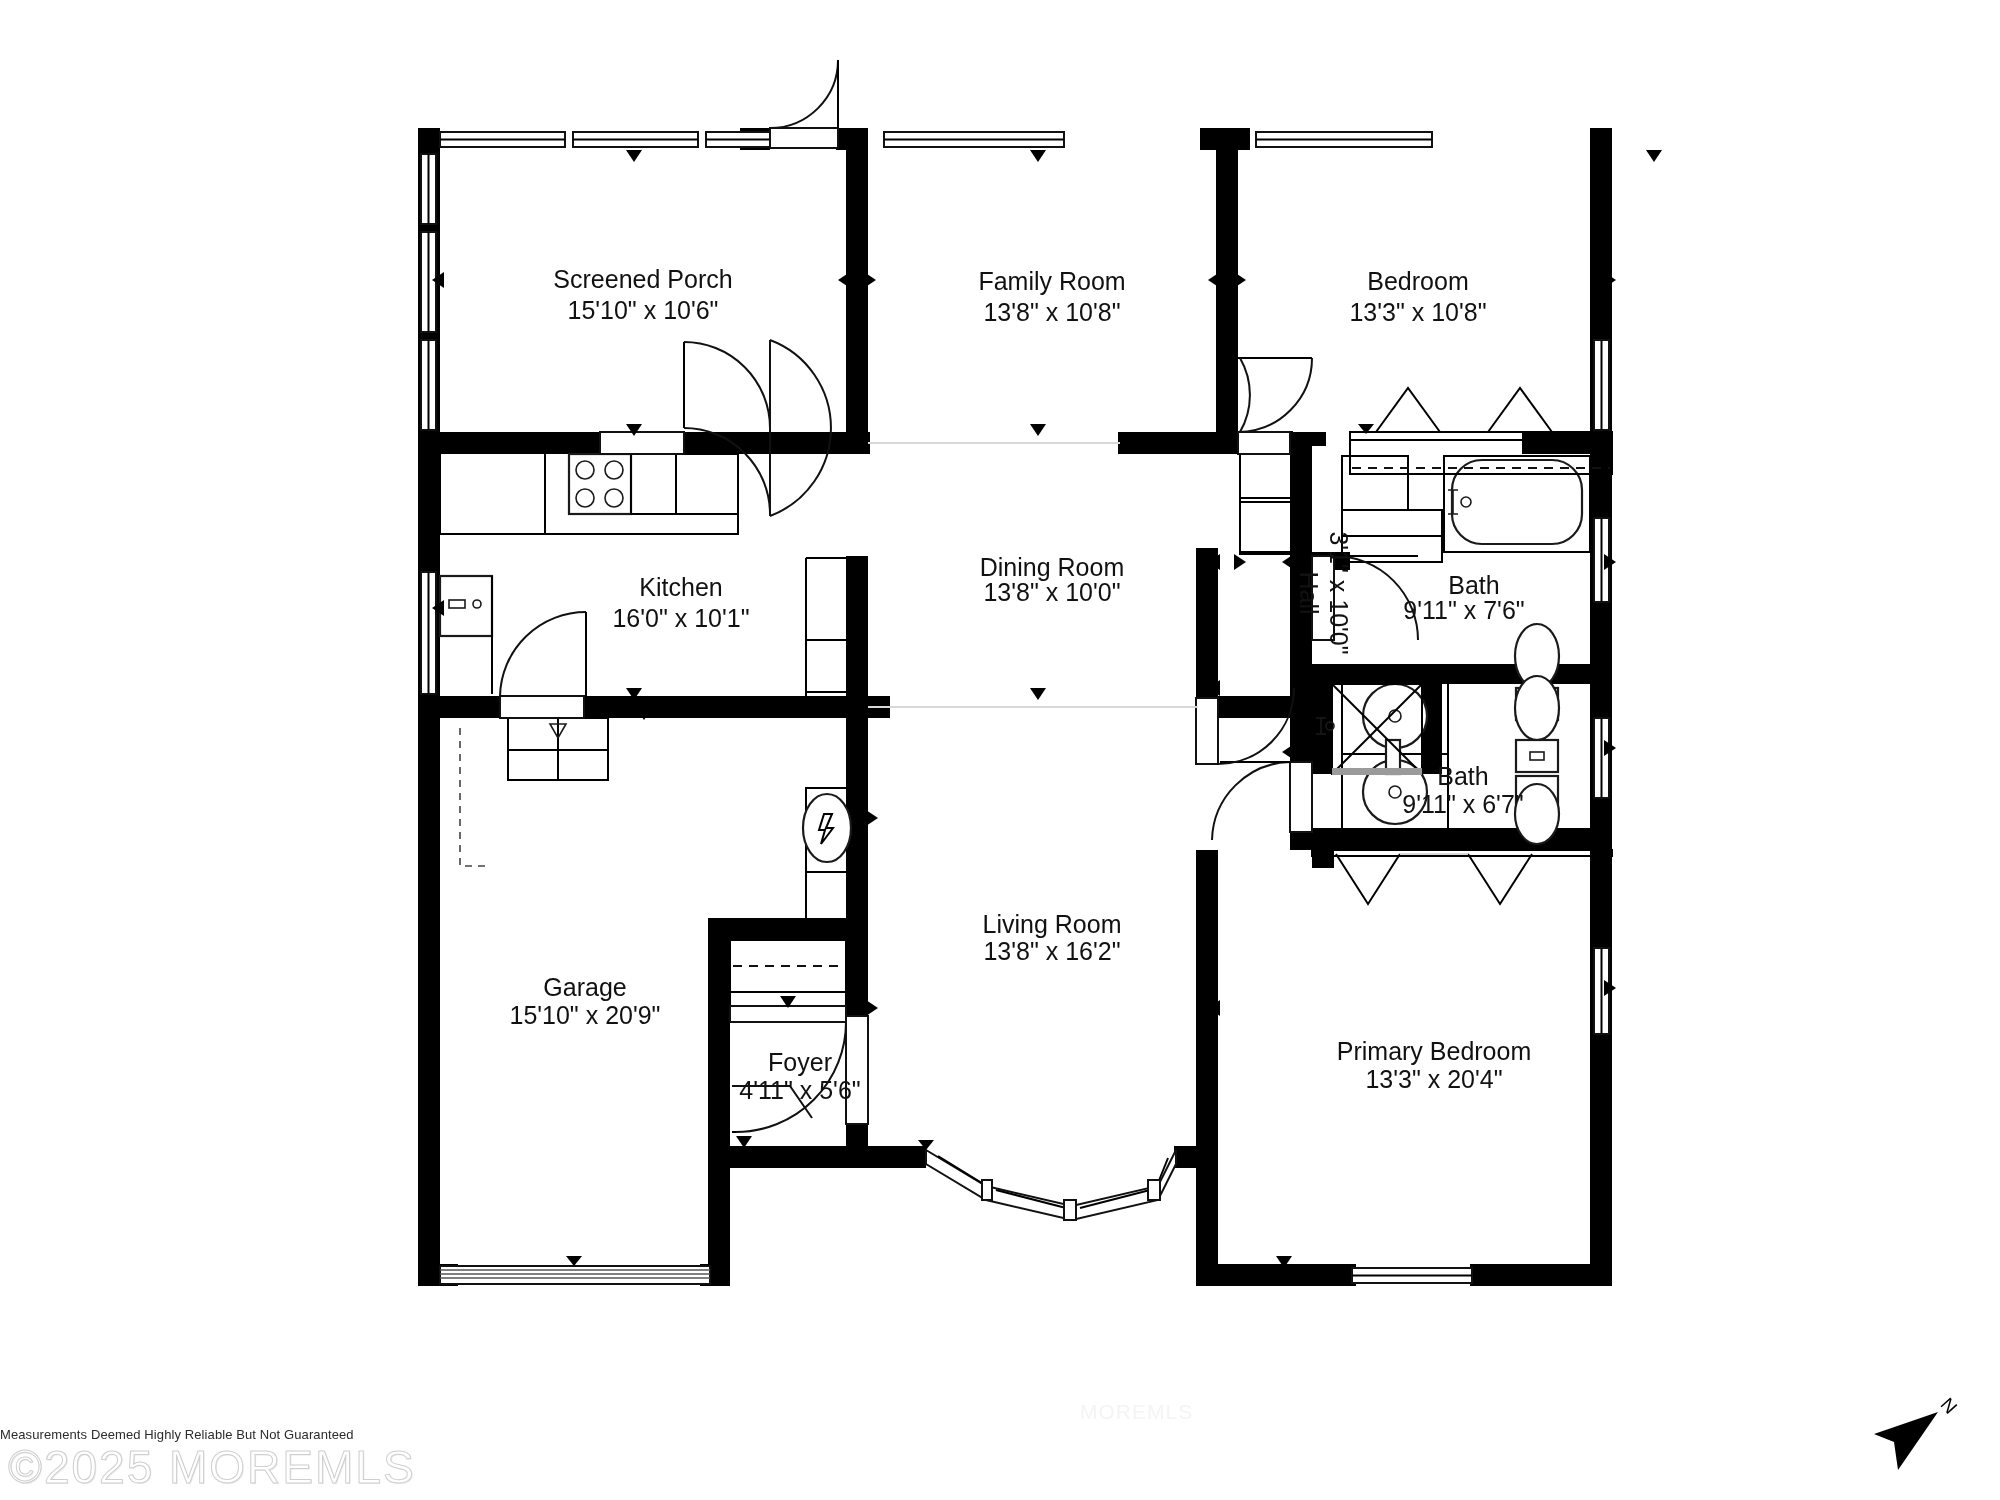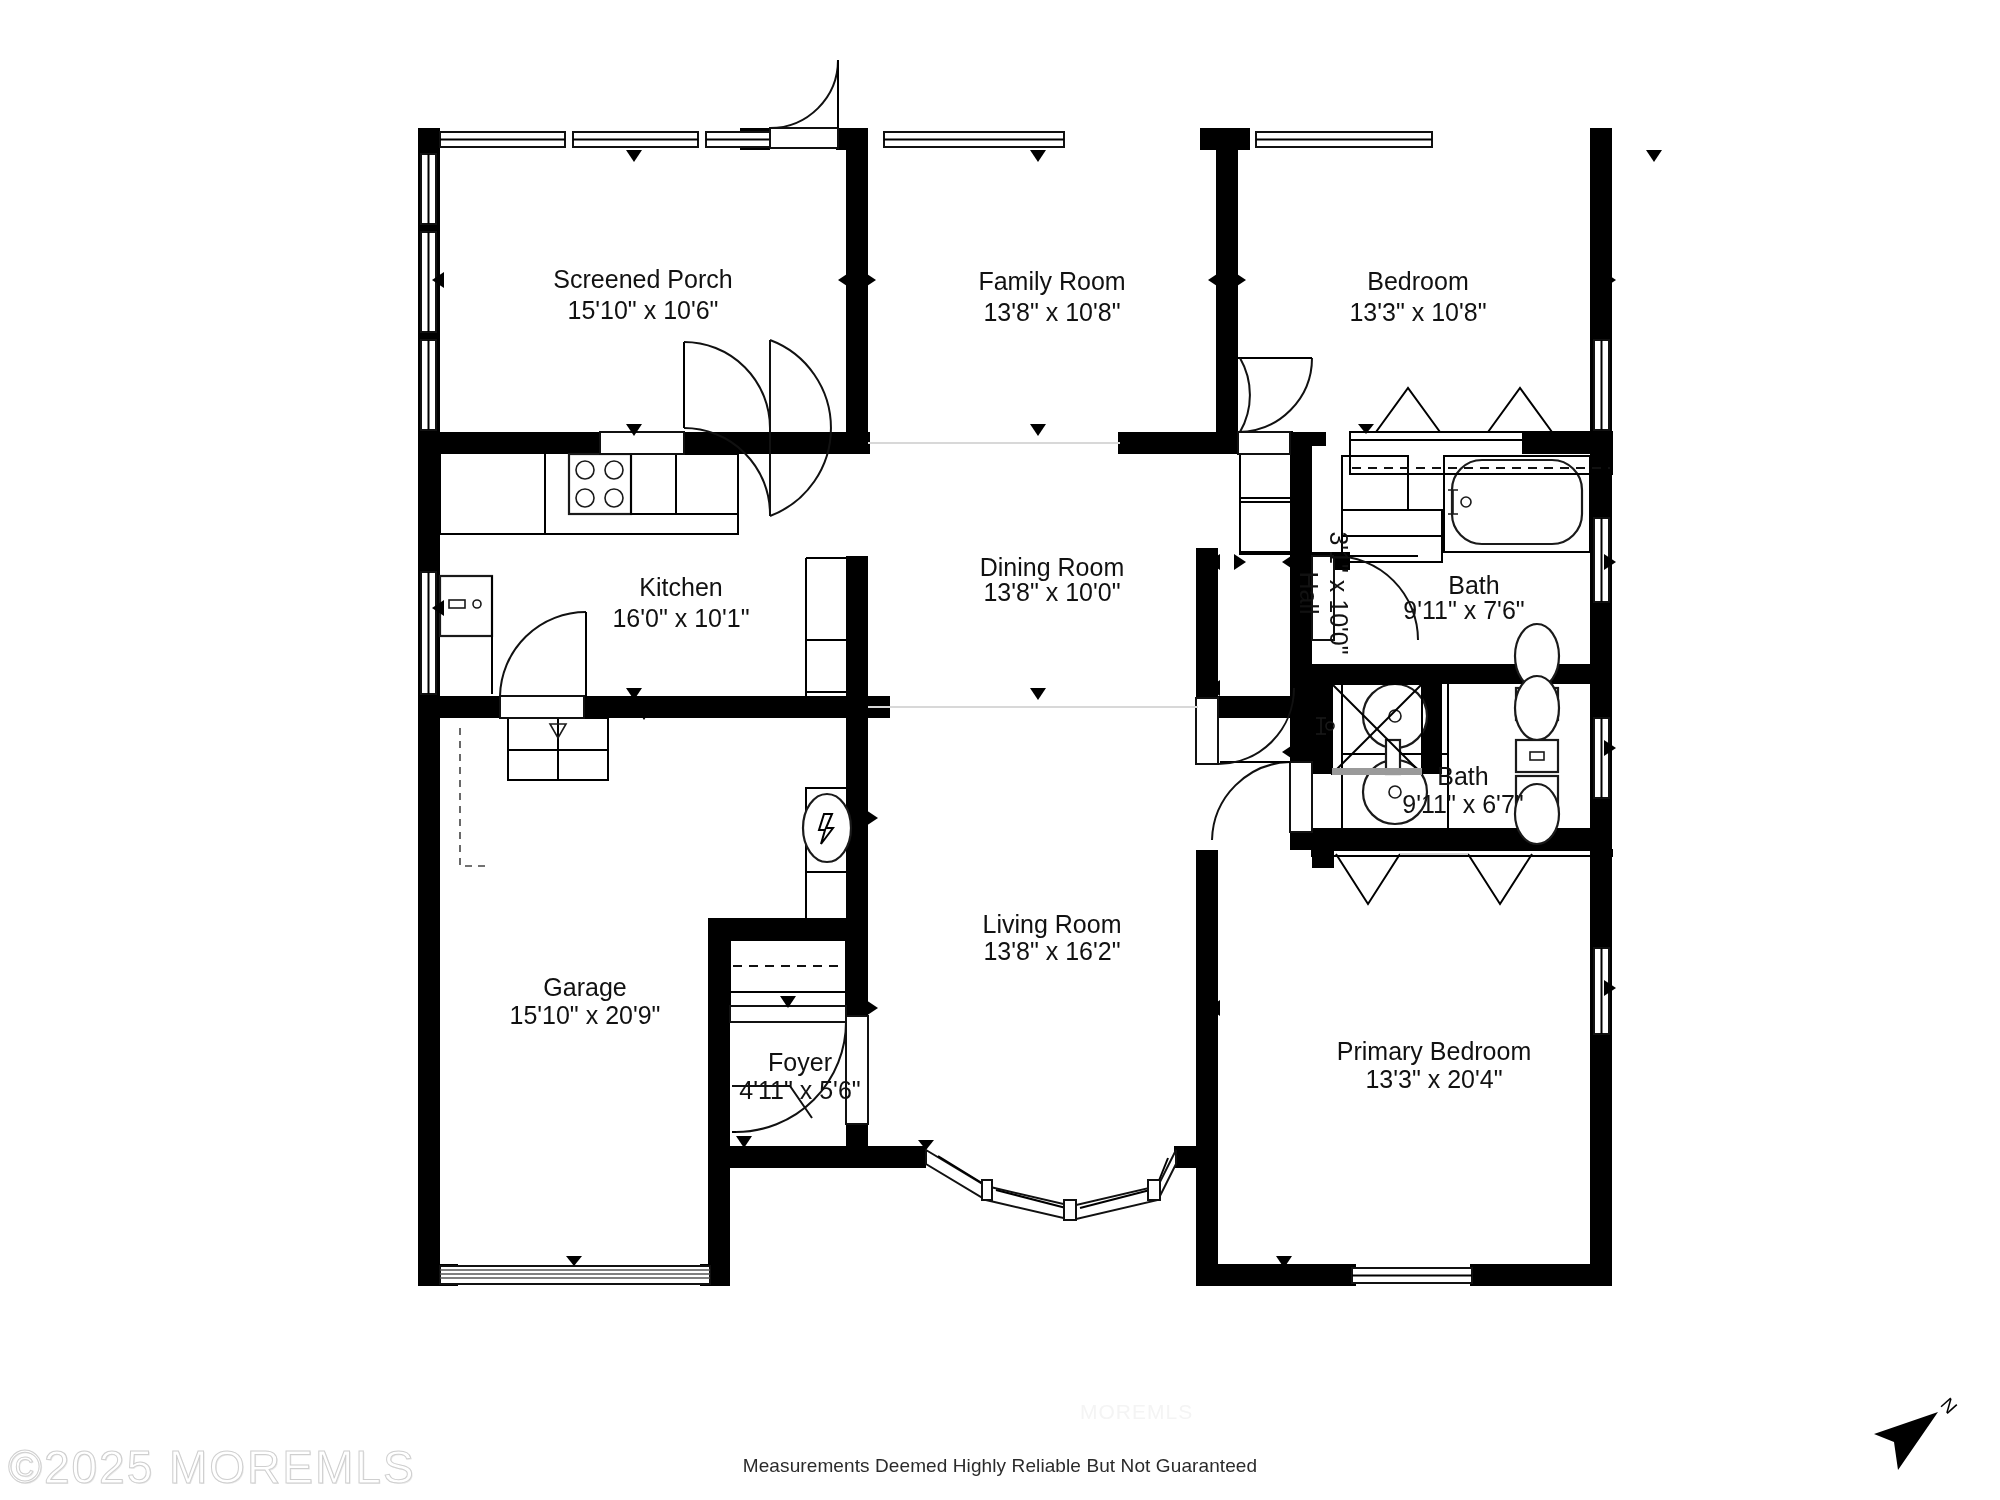--- a/index.html
+++ b/index.html
@@ -89,26 +89,24 @@
     stroke-width: 2;
   }
   .marker {
     fill: #000000;
   }
   .footer-note {
     position: absolute;
     left: 0;
     top: 1427px;
     width: 2000px;
-    text-align: center;
-    font-size: 19px;
+    font-size: 13px;
     color: #2b2b2b;
     font-family: "Liberation Sans", sans-serif;
     letter-spacing: 0.1px;
-    margin-top: 28px;
   }
   .watermark-mls {
     position: absolute;
     left: 8px;
     top: 1392px;
     font-family: "Liberation Sans", sans-serif;
     font-size: 46px;
     letter-spacing: 2px;
     color: #ffffff;
     -webkit-text-stroke: 1px #cdcdcd;

